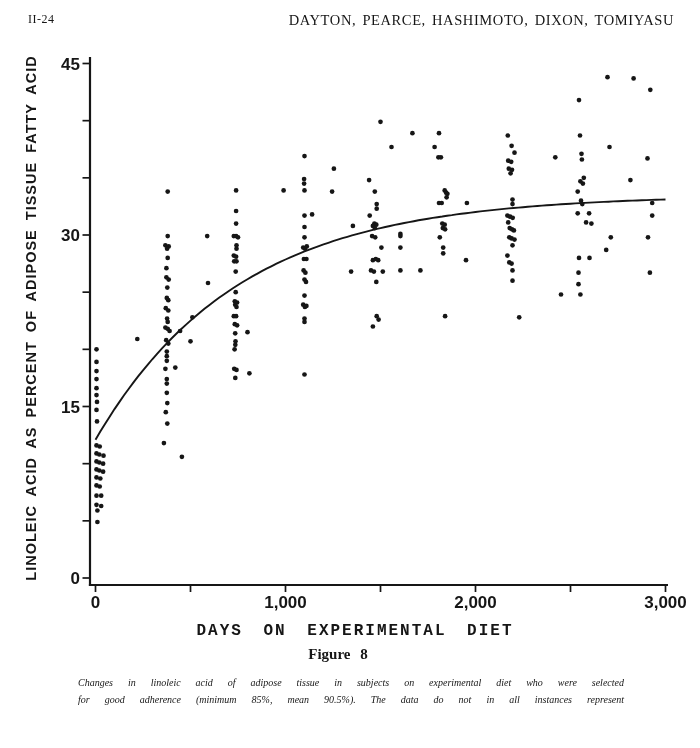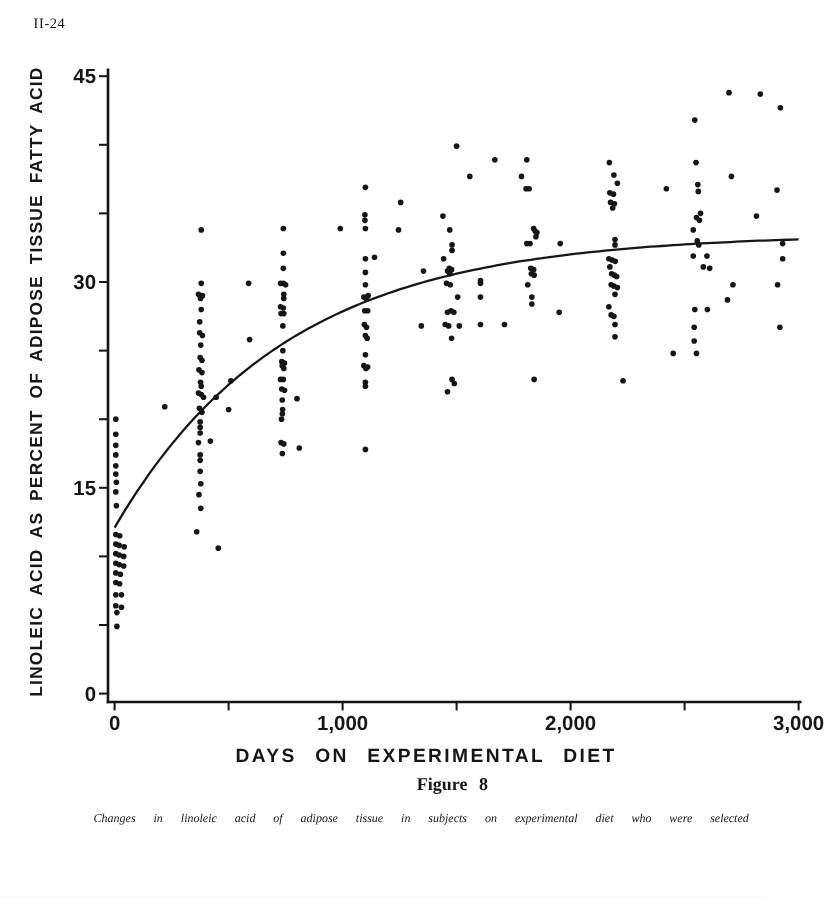--- a/index.html
+++ b/index.html
@@ -19,40 +19,41 @@
   .ytitle{
     position:absolute;left:31px;top:318px;
     transform:translate(-50%,-50%) rotate(-90deg);
     white-space:nowrap;
     font-family:"Liberation Sans",sans-serif;font-weight:bold;
     font-size:14.5px;letter-spacing:1px;word-spacing:4px;color:#161616;
   }
   .xtitle{
     position:absolute;left:355px;top:622px;transform:translateX(-50%);
     white-space:nowrap;
-    font-family:Liberation Sans, sans-serif;font-weight:bold;
+    font-family:Liberation Mono, monospace;font-weight:bold;
     font-size:16px;letter-spacing:2px;word-spacing:9px;color:#161616;
   }
   .figlabel{
-    position:absolute;left:377px;top:646px;transform:translateX(-50%);
+    position:absolute;left:338px;top:646px;transform:translateX(-50%);
     font-weight:bold;font-size:15px;word-spacing:6px;white-space:nowrap;
   }
   .caption{
     position:absolute;left:78px;top:674px;width:546px;
     font-style:italic;font-size:10px;line-height:17.4px;
   }
   .caption .cap-line{text-align:justify;}
   .caption .cap-line.just{text-align-last:justify;}
 </style>
 </head>
 <body>
 
 <div class="page">
 
   <div class="hdr-left">II-24</div>
+  <div class="hdr-right">DAYTON,  PEARCE,  HASHIMOTO,  DIXON,  TOMIYASU</div>
 
   <svg id="plot" width="700" height="620" viewBox="0 0 700 620">
       <g stroke="#161616" stroke-width="2.2">
         <line x1="90" y1="57" x2="90" y2="586"></line>
         <line x1="88.9" y1="585" x2="668" y2="585"></line>
       </g>
       <g stroke="#161616" stroke-width="1.7">
         <line x1="82.5" y1="578" x2="90" y2="578"></line>
         <line x1="82.5" y1="520.8333333333334" x2="90" y2="520.8333333333334"></line>
         <line x1="82.5" y1="463.66666666666663" x2="90" y2="463.66666666666663"></line>
@@ -326,15 +327,16 @@
       </g>
     </svg>
 
   <div class="ytitle">LINOLEIC  ACID  AS  PERCENT  OF  ADIPOSE  TISSUE  FATTY  ACID</div>
   <div class="xtitle">DAYS  ON  EXPERIMENTAL  DIET</div>
 
   <div class="figlabel">Figure  8</div>
 
   <div class="caption">
       <div class="cap-line just">Changes in linoleic acid of adipose tissue in subjects on experimental diet who were selected</div>
+      <div class="cap-line just">for good adherence (minimum 85%, mean 90.5%). The data do not in all instances represent</div>
     </div>
 
 </div>
 
 </body></html>

